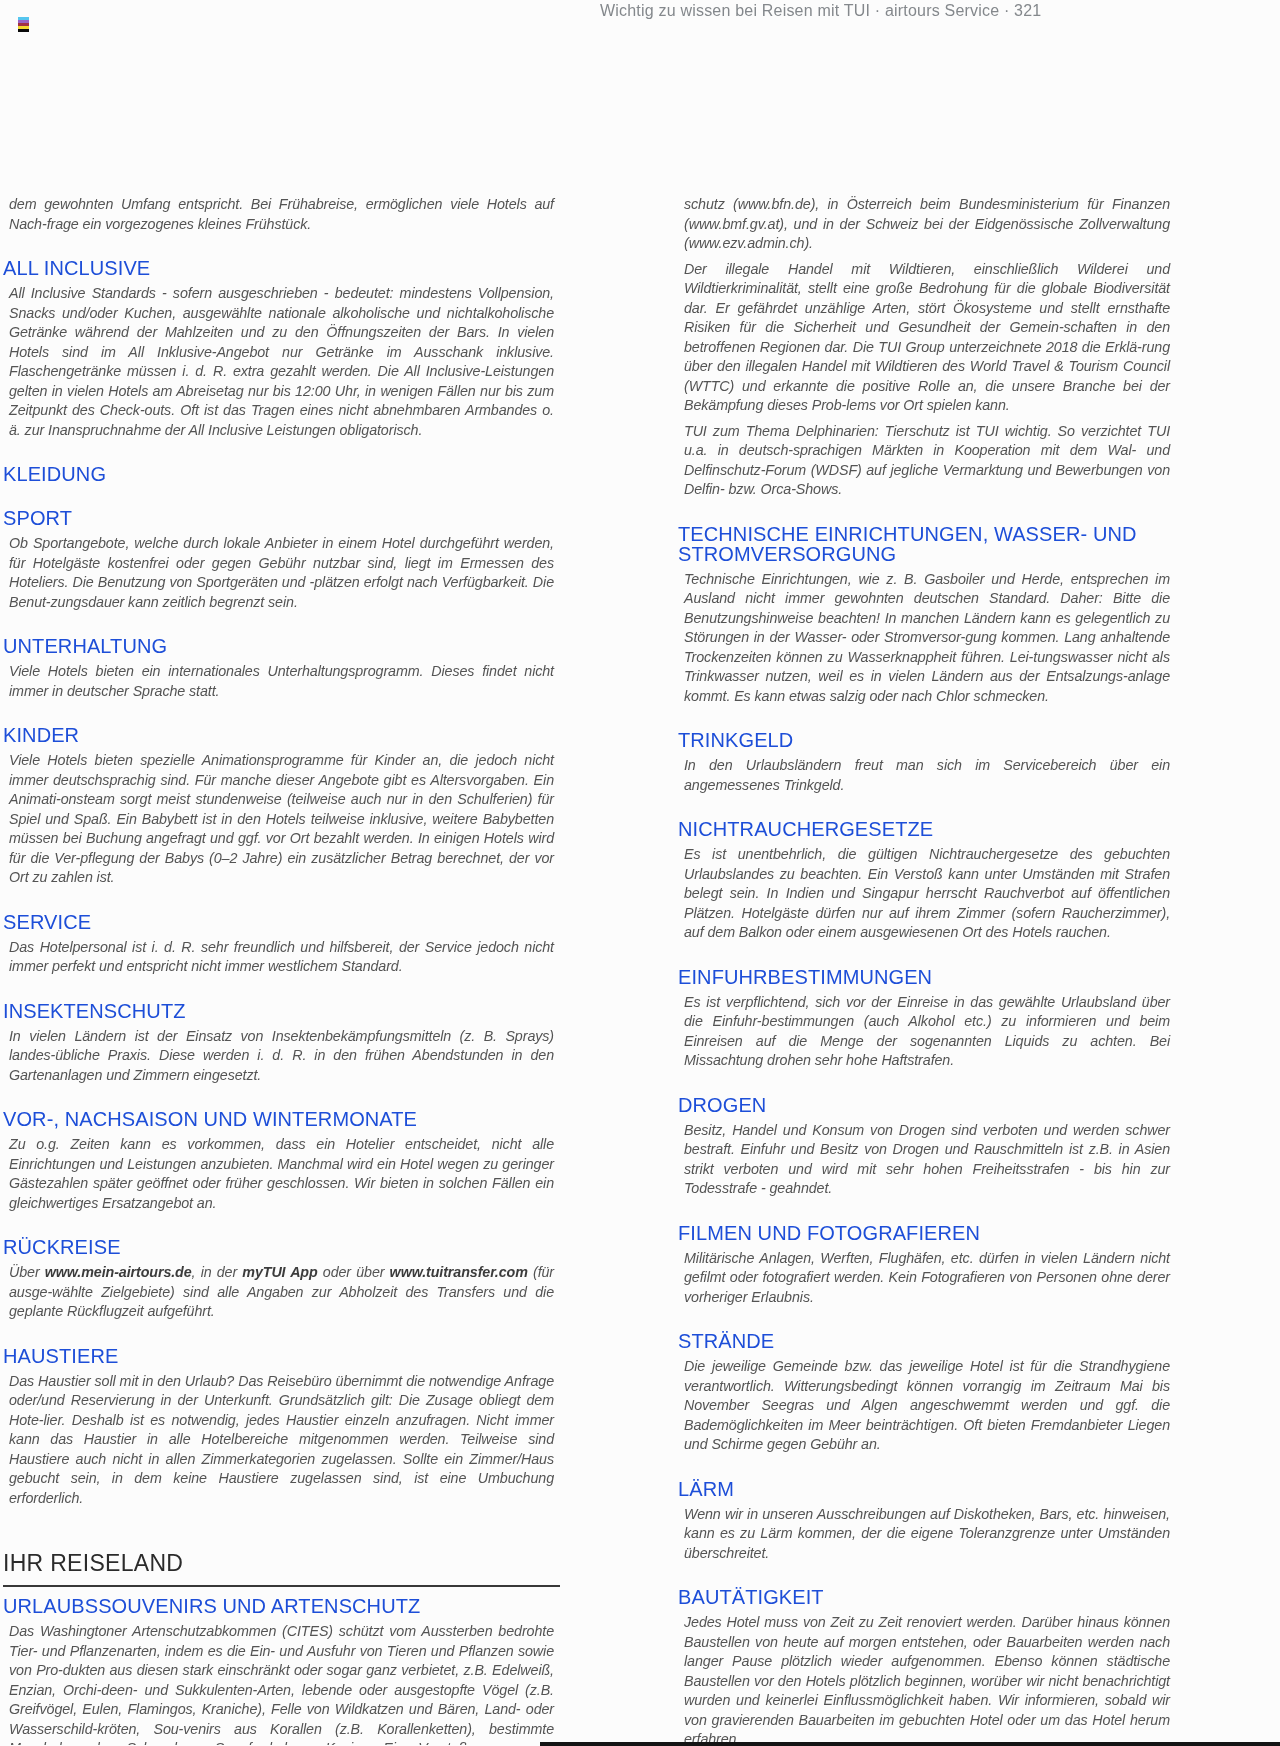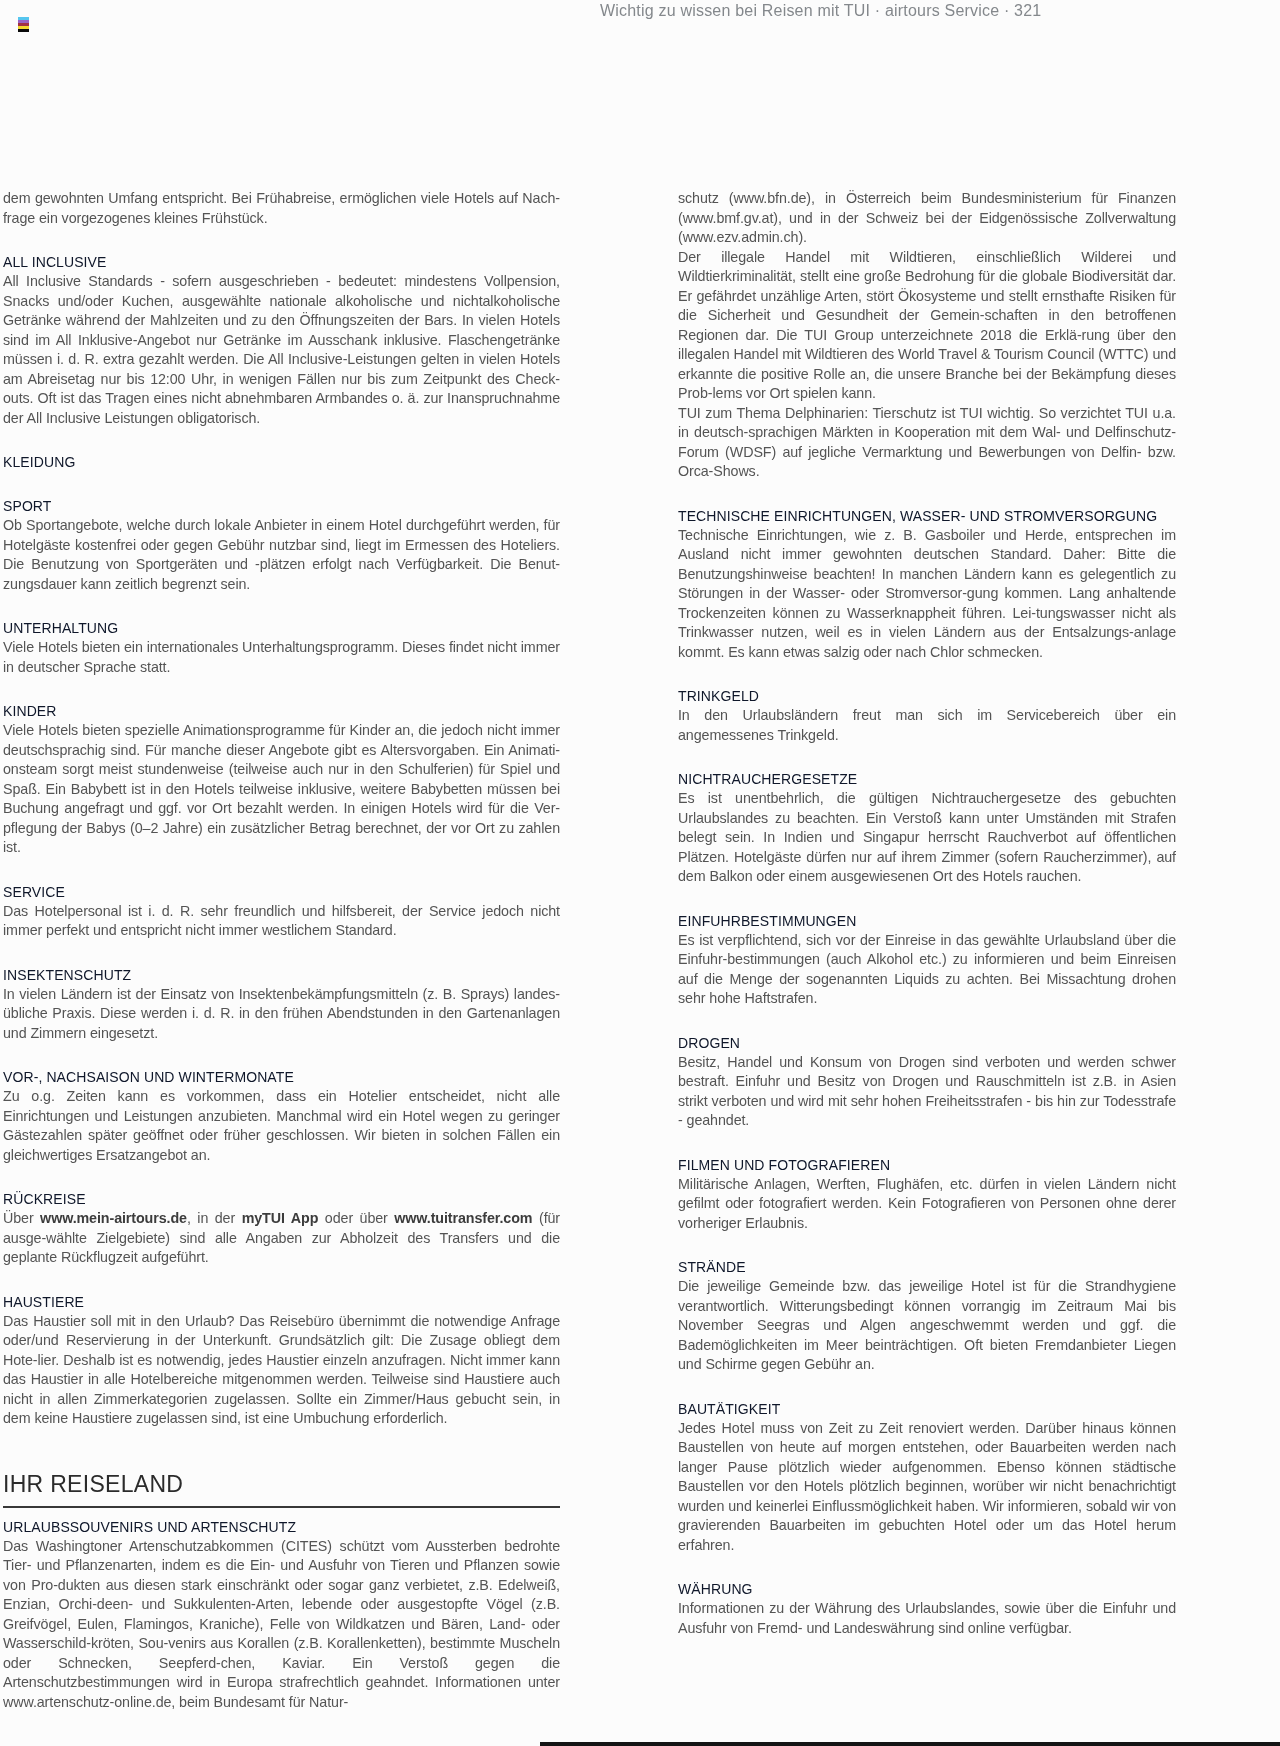--- a/index.html
+++ b/index.html
@@ -20,26 +20,26 @@
     position:absolute;top:189px;
     font-size:14.3px;line-height:19.5px;letter-spacing:-0.1px;
   }
   #col-left{left:3px;width:557px;height:1556px;overflow:hidden;}
   #col-right{left:678px;width:498px;height:1556px;overflow:hidden;}
   section{margin-top:24px;}
   section:first-child, section.flush{margin-top:0;}
   section.tight{margin-top:9px;}
   section.divider{margin-top:42px;}
   h3{
-    margin:0;font-size:14px;line-height:20px;font-weight:normal;
-    color:#0f172a;letter-spacing:0.1px;
+    margin:0;font-size:20px;line-height:20px;font-weight:normal;
+    color:#1d4ed8;letter-spacing:0.1px;
   }
   h3.big{font-size:23px;line-height:27px;letter-spacing:0.3px;color:#2b2b2b;}
   .rule{border-top:2px solid #383838;width:614px;margin:8px 0 0 -3px;height:0;}
-  p{margin:0;text-align:justify;}
+  p{margin:6px;text-align:justify;font-style:italic;}
   b{font-weight:bold;color:#3c3c3c;}
   .bottom-bar{position:absolute;left:540px;right:0;bottom:0;height:4px;background:#141414;}
 </style>
 </head>
 <body>
 
 <div class="page-header">Wichtig zu wissen bei Reisen mit TUI · airtours Service · 321</div>
 
 <div class="reg-mark">
     <div style="background: rgb(86, 198, 239);"></div>
@@ -129,20 +129,24 @@
     </section>
     <section>
       <h3>FILMEN UND FOTOGRAFIEREN</h3>
       <p>Militärische Anlagen, Werften, Flughäfen, etc. dürfen in vielen Ländern nicht gefilmt oder fotografiert werden. Kein Fotografieren von Personen ohne derer vorheriger Erlaubnis.</p>
     </section>
     <section>
       <h3>STRÄNDE</h3>
       <p>Die jeweilige Gemeinde bzw. das jeweilige Hotel ist für die Strandhygiene verantwortlich. Witterungsbedingt können vorrangig im Zeitraum Mai bis November Seegras und Algen angeschwemmt werden und ggf. die Bademöglichkeiten im Meer beinträchtigen. Oft bieten Fremdanbieter Liegen und Schirme gegen Gebühr an.</p>
     </section>
     <section>
+      <h3>LÄRM</h3>
+      <p>Wenn wir in unseren Ausschreibungen auf Diskotheken, Bars, etc. hinweisen, kann es zu Lärm kommen, der die eigene Toleranzgrenze unter Umständen überschreitet.</p>
+    </section>
+    <section>
       <h3>BAUTÄTIGKEIT</h3>
       <p>Jedes Hotel muss von Zeit zu Zeit renoviert werden. Darüber hinaus können Baustellen von heute auf morgen entstehen, oder Bauarbeiten werden nach langer Pause plötzlich wieder aufgenommen. Ebenso können städtische Baustellen vor den Hotels plötzlich beginnen, worüber wir nicht benachrichtigt wurden und keinerlei Einflussmöglichkeit haben. Wir informieren, sobald wir von gravierenden Bauarbeiten im gebuchten Hotel oder um das Hotel herum erfahren.</p>
     </section>
     <section>
       <h3>WÄHRUNG</h3>
       <p>Informationen zu der Währung des Urlaubslandes, sowie über die Einfuhr und Ausfuhr von Fremd- und Landeswährung sind online verfügbar.</p>
     </section>
   </div>
 
 <div class="bottom-bar"></div>

